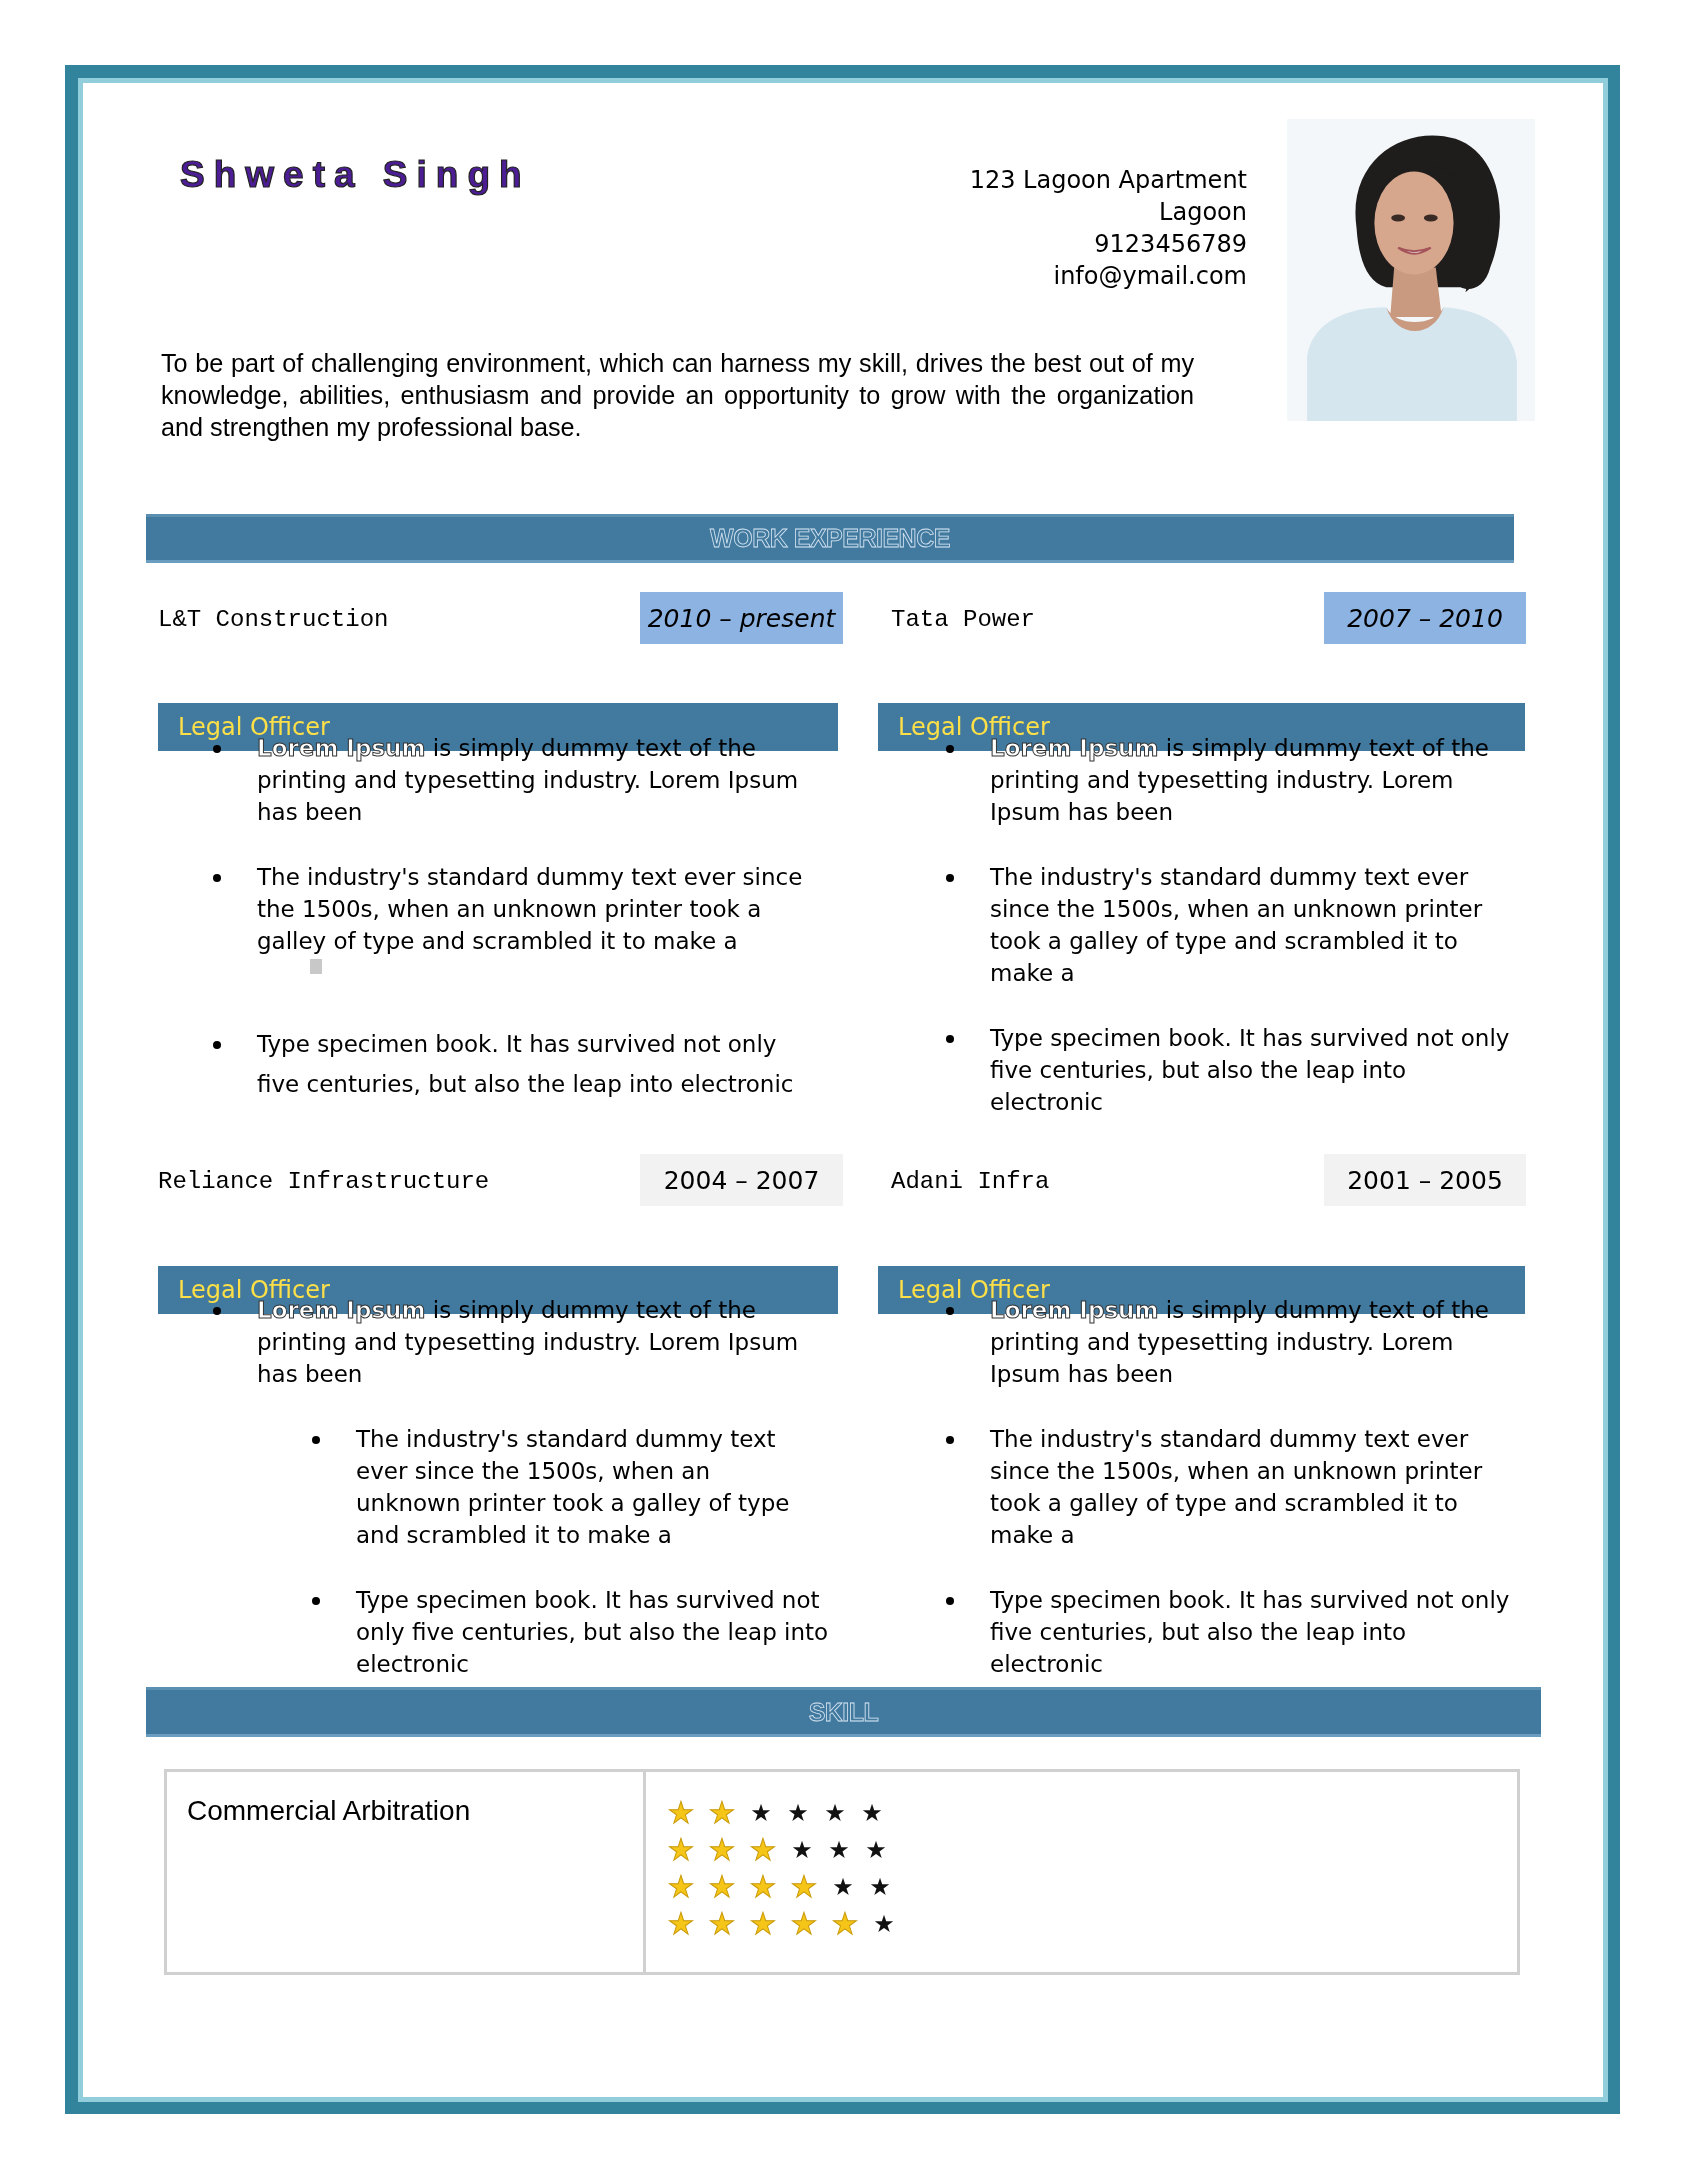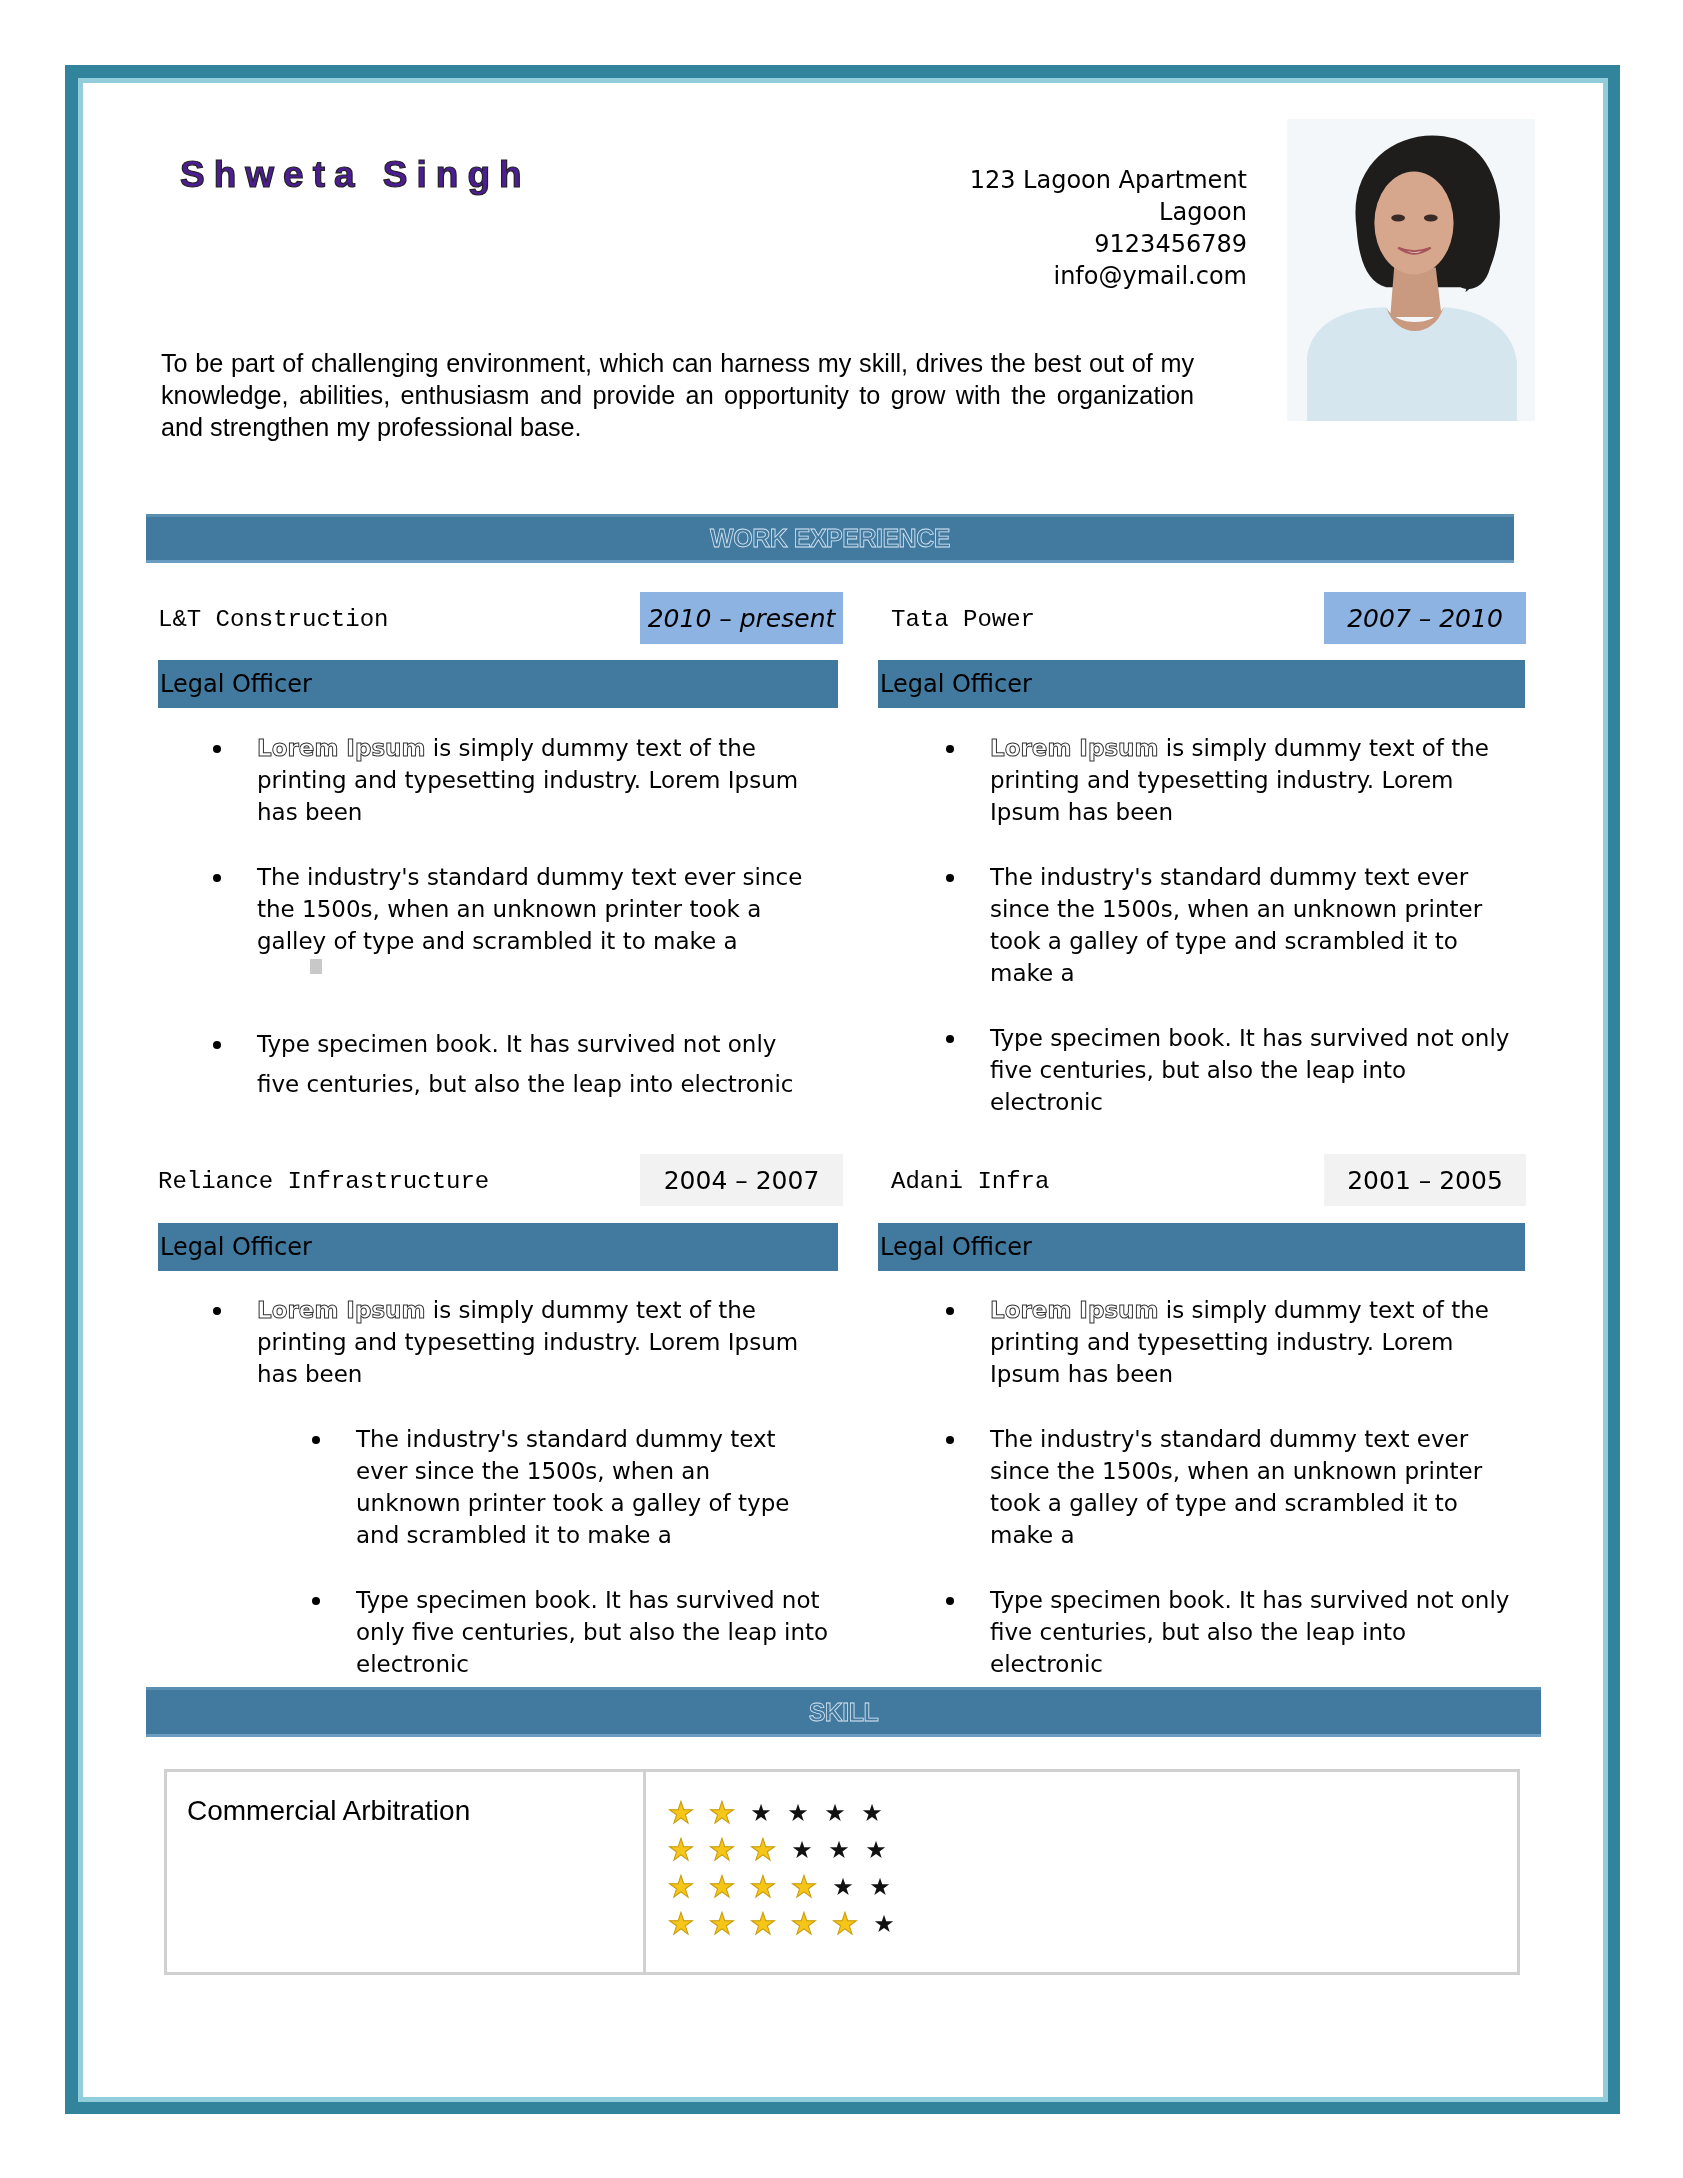--- a/index.html
+++ b/index.html
@@ -12,21 +12,21 @@
   .contact { right:436px; top:164px; text-align:right; font-family:"DejaVu Sans", sans-serif; font-size:24px; line-height:32px; }
   .photo { left:1287px; top:119px; width:248px; height:302px; overflow:hidden; background:#f4f8fb; }
   .objective { left:161px; top:347px; width:1065px; font-size:26px; line-height:32px; text-align:justify; font-family:"Liberation Sans", sans-serif; transform:scaleX(0.97); transform-origin:left top; }
   .section-bar { background:#41799f; color:#fff; text-align:center; font-weight:bold; font-size:25px; box-sizing:border-box;
                  border-top:3px solid #5a8fb2; border-bottom:3px solid #6a9dc0; }
   .section-bar span { color:#fff; -webkit-text-stroke:0.8px #d7e6f2; color:#41799f; letter-spacing:-0.5px; }
   .company { font-family:Liberation Mono, monospace; font-size:24px; }
   .date-box { font-family:"DejaVu Sans", sans-serif; font-size:25px; display:flex; align-items:center; justify-content:center; }
   .date-blue { background:#8db3e2;font-style:italic; }
   .date-gray { background:#f2f2f2; }
-  .role-bar { background:#41799f; color:#000000; font-family:"DejaVu Sans", sans-serif; font-size:24px; display:flex; align-items:center; padding-left:2px; box-sizing:border-box; }
+  .role-bar { background:#41799f; color:#fde047; font-family:"DejaVu Sans", sans-serif; font-size:24px; display:flex; align-items:center; padding-left:20px; box-sizing:border-box;margin-top:43px; }
   .bullets { font-family:"DejaVu Sans", sans-serif; font-size:23px; line-height:32px; margin:0; padding:0; list-style:none; }
   .bullets li { position:relative; padding-left:0; }
   .bullets li .dot { position:absolute; left:-44px; top:13px; width:8px; height:8px; border-radius:50%; background:#000; }
   .outline-text { color:#fff; -webkit-text-stroke:1px #333; font-weight:bold; }
   .gray-square { width:12px; height:15px; background:#c8c8c8; }
   .skill-table { left:164px; top:1769px; width:1356px; height:206px; box-sizing:border-box; border:3px solid #d0d0d0; }
   .skill-divider { left:476px; top:0; width:3px; height:100%; background:#d0d0d0; }
   .skill-names { left:20px; top:20px; font-family:"Liberation Sans", sans-serif; font-size:28px; line-height:37px; }
   .star-rows { left:495px; top:22px; }
   .star-row { height:37px; display:flex; align-items:center; gap:3px; }

